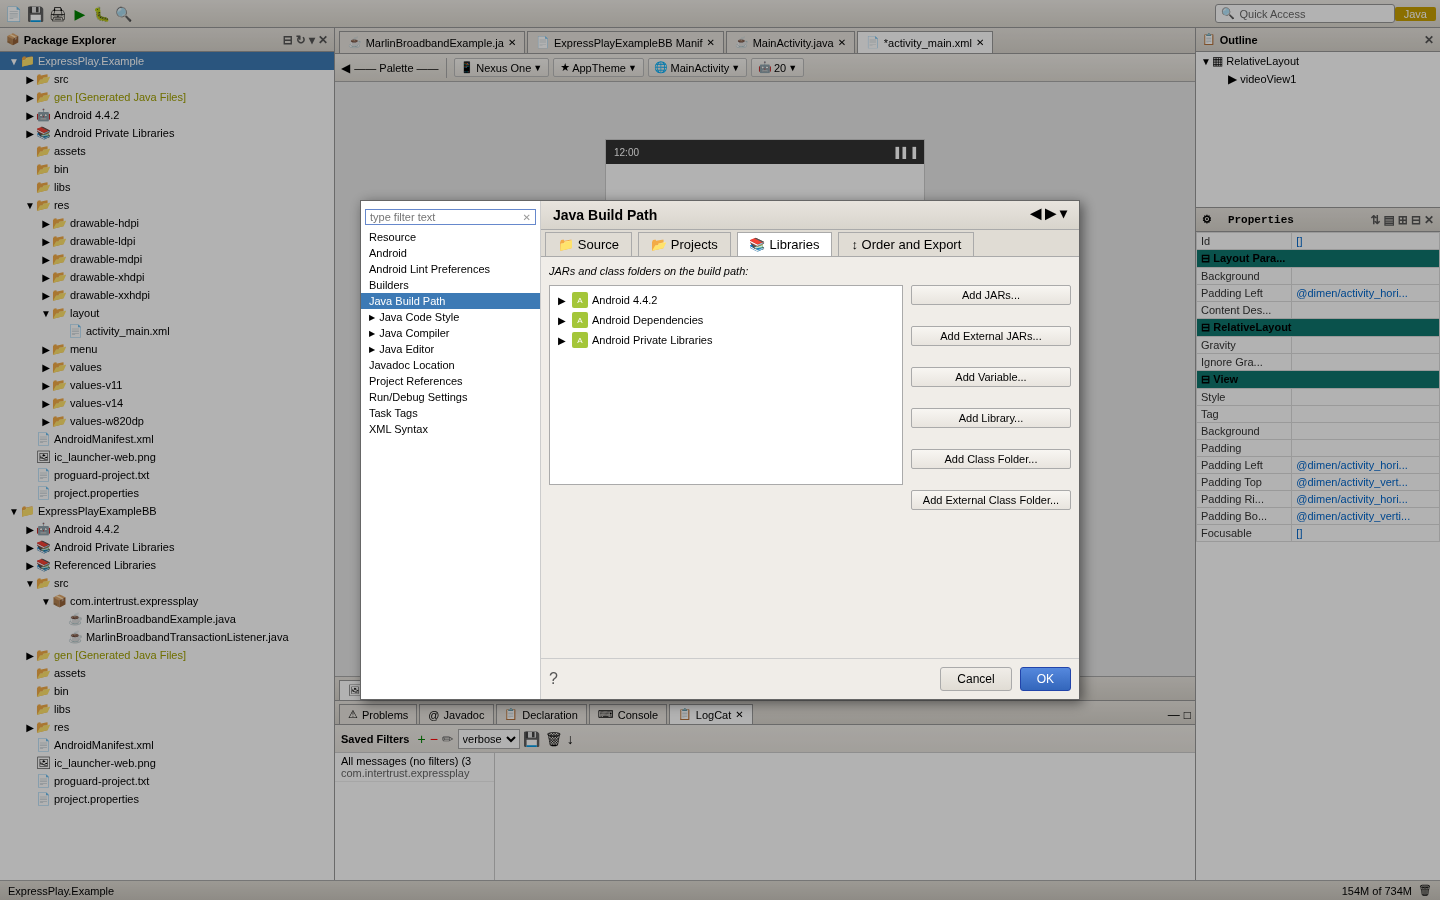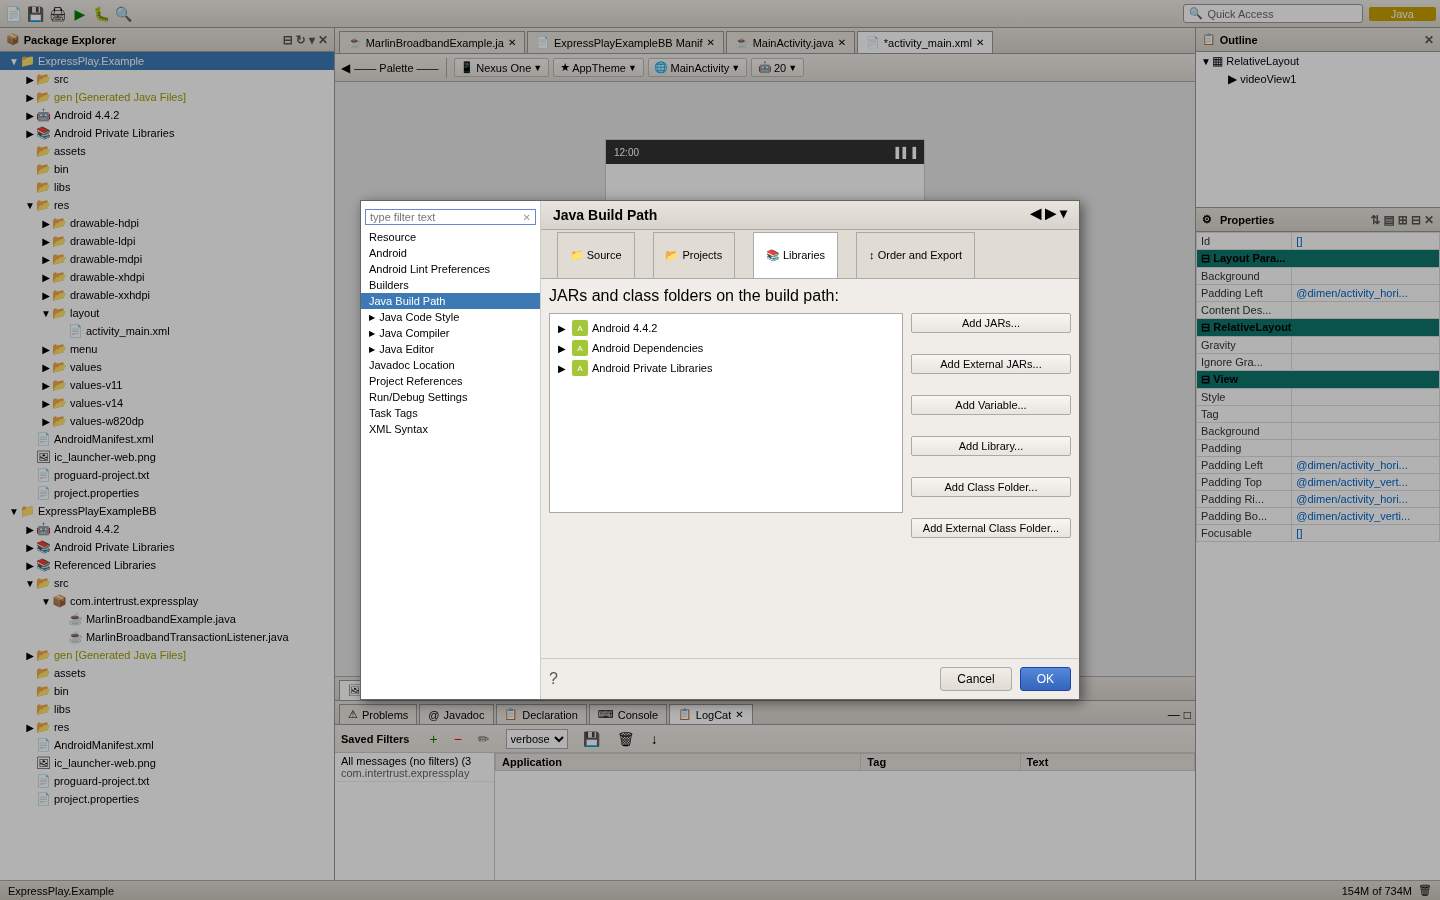--- a/index.html
+++ b/index.html
@@ -24,23 +24,22 @@
       padding: 2px 6px;
       width: 180px;
       font-size: 11px;
       color: #666;
     }
     .quick-access-box span { margin-right: 4px; }
     .java-badge {
       background: #c8a000;
       color: white;
       font-size: 11px;
-      padding: 1px 22px;
+      padding: 1px 9px;
       border-radius: 2px;
-      margin-left: 6px;
     }
 
     
     .main-layout {
       display: flex;
       height: calc(900px - 28px);
     }
 
     
     .left-panel {
@@ -169,21 +168,21 @@
     .bottom-tab.active { background: white; }
 
     .logcat-content { flex: 1; display: flex; flex-direction: column; }
     .logcat-toolbar {
       height: 28px;
       background: linear-gradient(to bottom, #f0ede8, #e8e4de);
       border-bottom: 1px solid #ccc;
       display: flex;
       align-items: center;
       padding: 0 6px;
-      gap: 16px;
+      gap: 4px;
     }
     .saved-filters-label { font-size: 11px; font-weight: bold; margin-right: 4px; }
     .filter-btn { font-size: 14px; cursor: pointer; }
     .logcat-search {
       flex: 1;
       margin: 0 8px;
       height: 20px;
       border: 1px solid #aaa;
       font-size: 11px;
       padding: 0 4px;
@@ -287,31 +286,31 @@
       font-size: 14px;
       font-weight: bold;
       border-bottom: 1px solid #aaa;
     }
     .modal-tabs {
       display: flex;
       background: #e0dcd4;
       border-bottom: 1px solid #aaa;
     }
     .modal-tab {
-      padding: 16px 12px;
-      font-size: 11px;
+      padding: 4px 12px;
+      font-size: 13px;
       border: 1px solid #aaa;
       border-bottom: none;
       cursor: pointer;
       background: #e0dcd4;
-      margin: 2px 2px 0 16px;
+      margin: 2px 2px 0 4px;
     }
     .modal-tab.active { background: white; }
     .modal-content-body { flex: 1; padding: 8px; }
-    .build-path-desc { font-size: 16px; margin-bottom: 8px; }
+    .build-path-desc { font-size: 11px; margin-bottom: 8px; font-style: italic; }
     .build-path-tree { border: 1px solid #aaa; background: white; height: 200px; padding: 4px; font-size: 11px; overflow-y: auto; }
     .build-path-item { display: flex; align-items: center; padding: 2px 4px; cursor: pointer; }
     .build-arrow { width: 14px; font-size: 10px; }
     .build-icon { margin-right: 4px; width: 16px; height: 16px; display: inline-flex; align-items: center; justify-content: center; }
     .android-icon { background: #a4c639; color: white; font-size: 8px; border-radius: 2px; }
     .build-buttons { display: flex; flex-direction: column; gap: 21px; margin-left: 8px; }
     .build-btn {
       width: 160px;
       padding: 3px 8px;
       font-size: 11px;
@@ -755,33 +754,20 @@
           <span style="font-size:14px;">🗑</span>
           <span style="font-size:14px;">↓</span>
         </div>
         <div style="display:flex; flex:1; overflow:hidden;">
           <div style="width:160px; border-right:1px solid #ccc; overflow-y:auto; font-size:11px; background:white;">
             <div class="filter-entry">
               <div>All messages (no filters) (3</div>
               <div style="color:#666;">com.intertrust.expressplay</div>
             </div>
           </div>
-          <div class="logcat-table">
-            <table>
-              <thead>
-                <tr>
-                  <th>Application</th>
-                  <th>Tag</th>
-                  <th>Text</th>
-                </tr>
-              </thead>
-              <tbody>
-              </tbody>
-            </table>
-          </div>
         </div>
       </div>
     </div>
   </div>
 
   <div class="right-panel">
 
     <div class="outline-panel">
       <div class="panel-header">
         <span>📋</span>
@@ -801,21 +787,21 @@
           <span class="tree-arrow"> </span>
           <span class="item-icon">▶</span>
           <span class="item-label">videoView1</span>
         </div>
       </div>
     </div>
 
     <div class="properties-panel">
       <div class="panel-header">
         <span>⚙</span>
-        <span style="margin-left:8px;">Properties</span>
+        <span style="margin-left:16px;font-family:Liberation Mono, monospace;">Properties</span>
         <div class="panel-header-icons">
           <span class="panel-header-icon">⇅</span>
           <span class="panel-header-icon">▤</span>
           <span class="panel-header-icon">⊞</span>
           <span class="panel-header-icon">⊟</span>
           <span class="panel-header-icon">✕</span>
         </div>
       </div>
       <table class="prop-table">
         <tbody>

